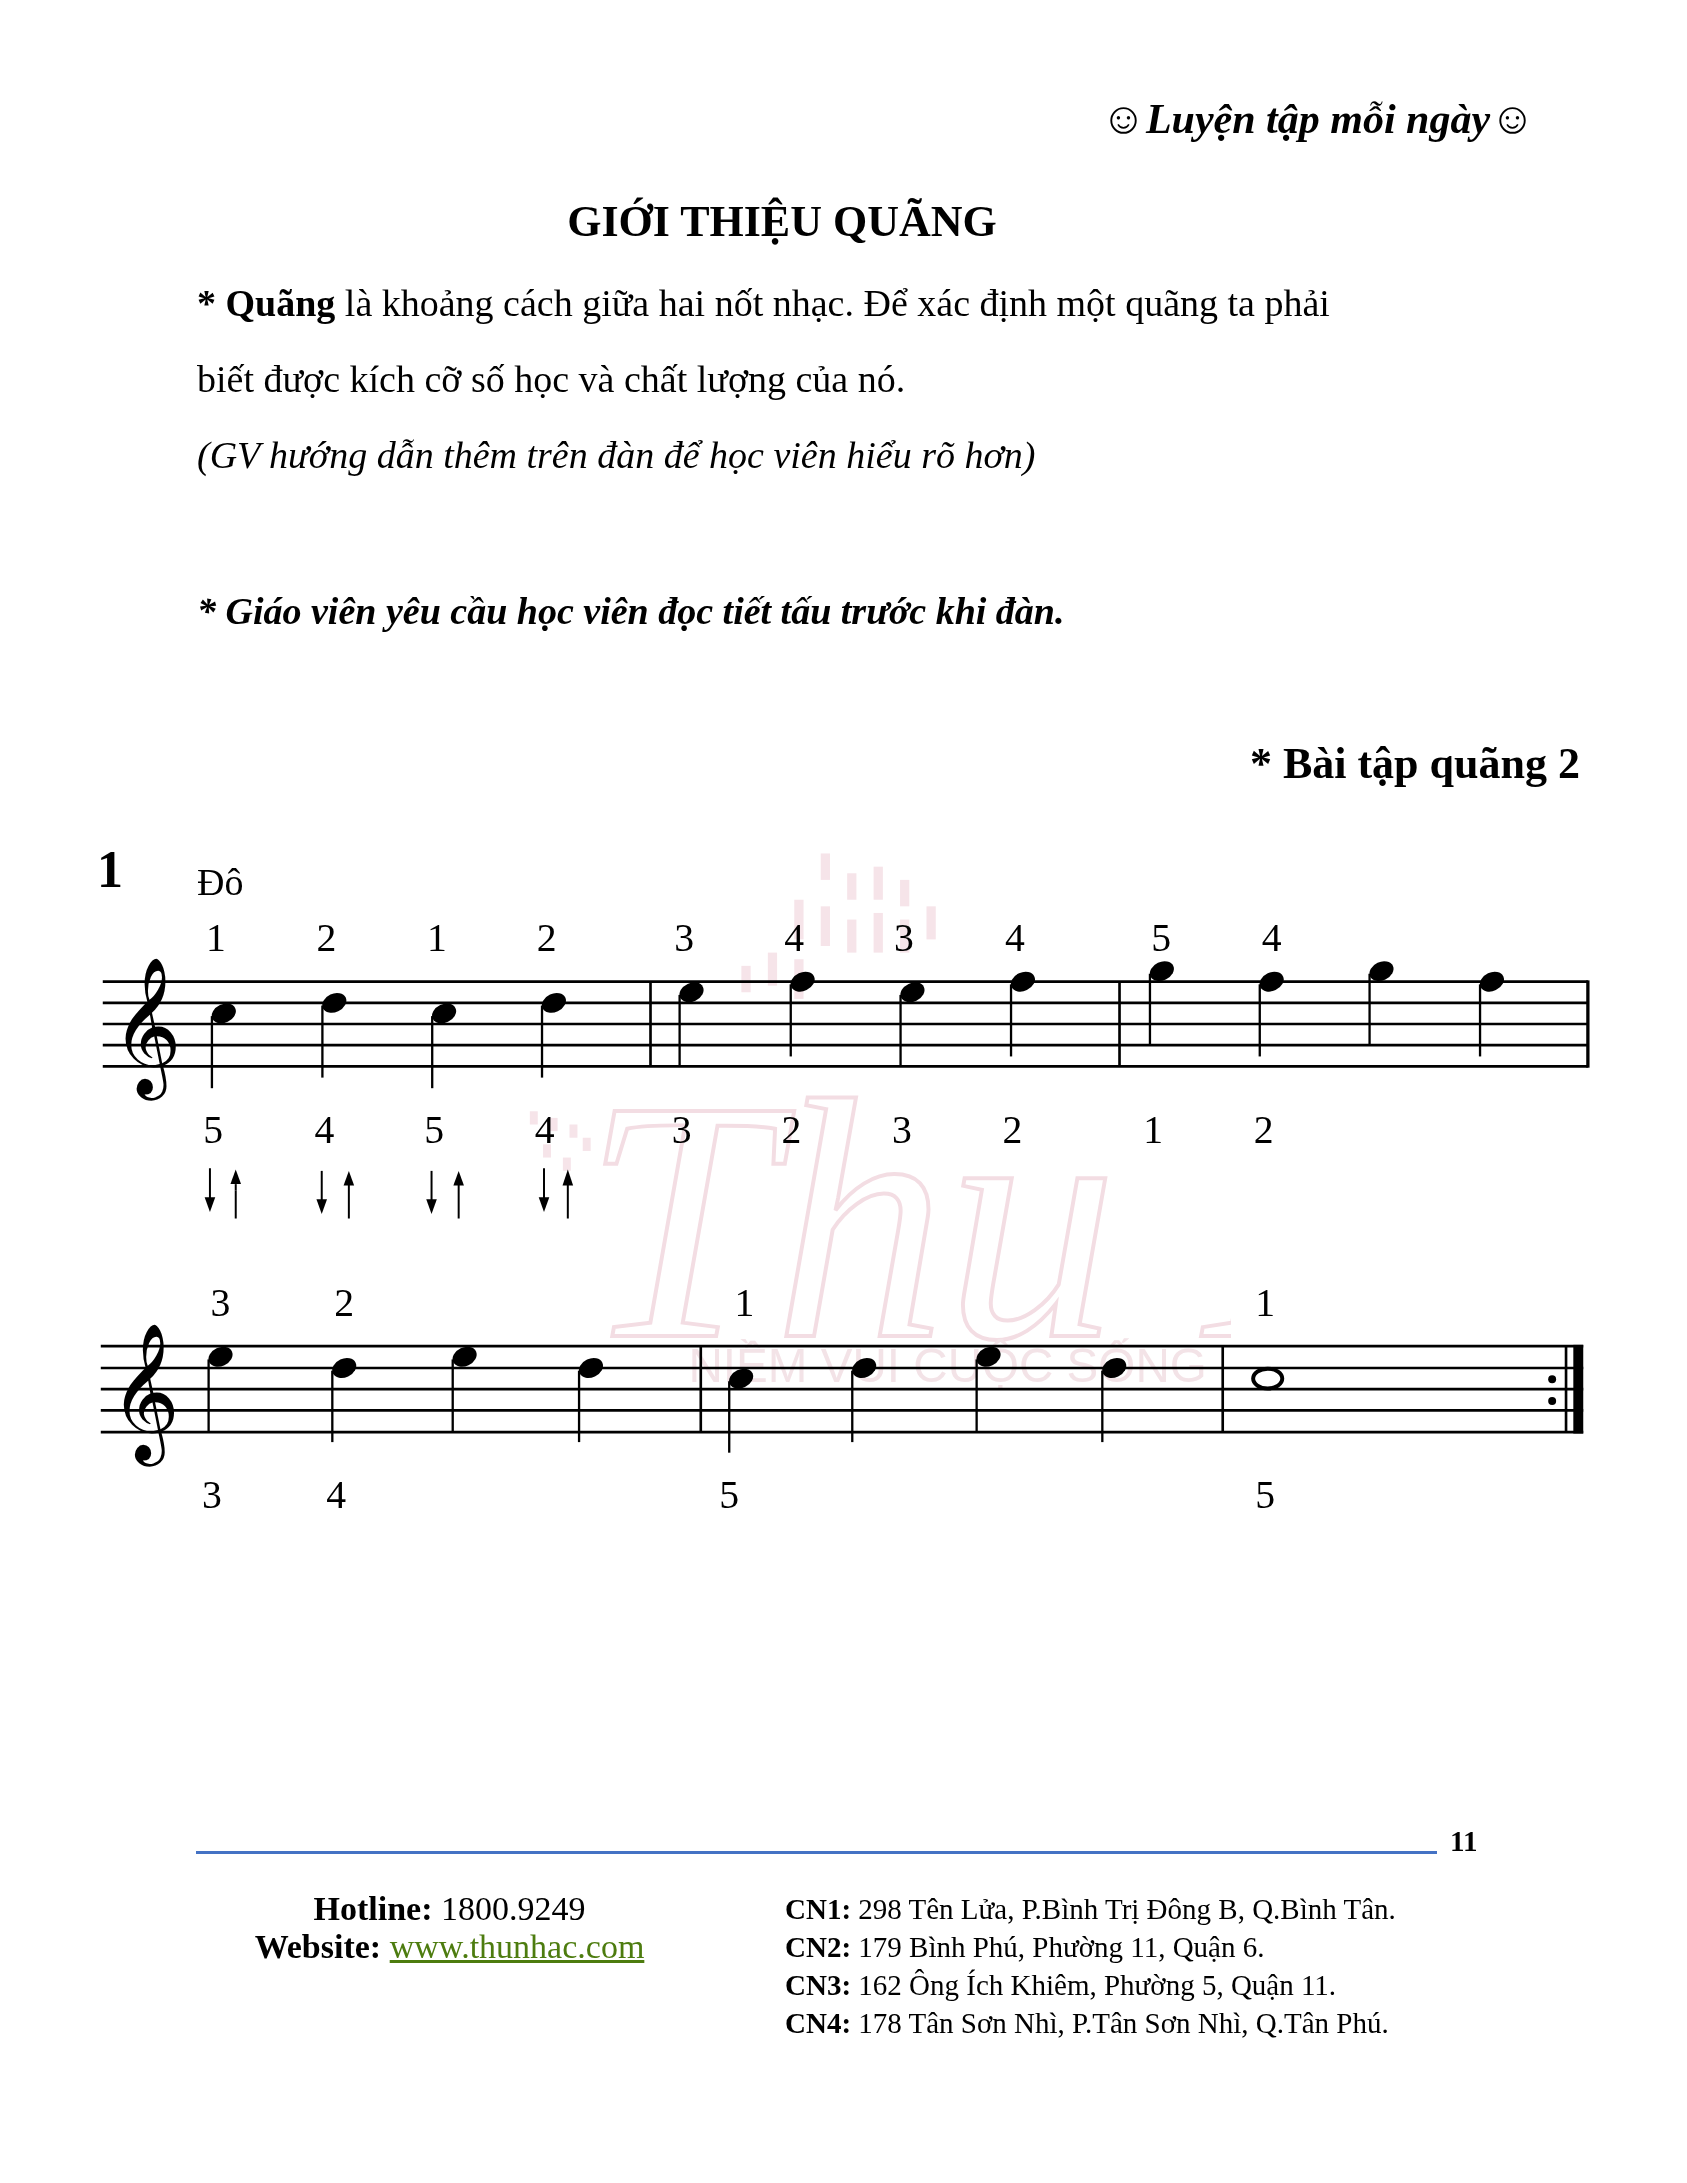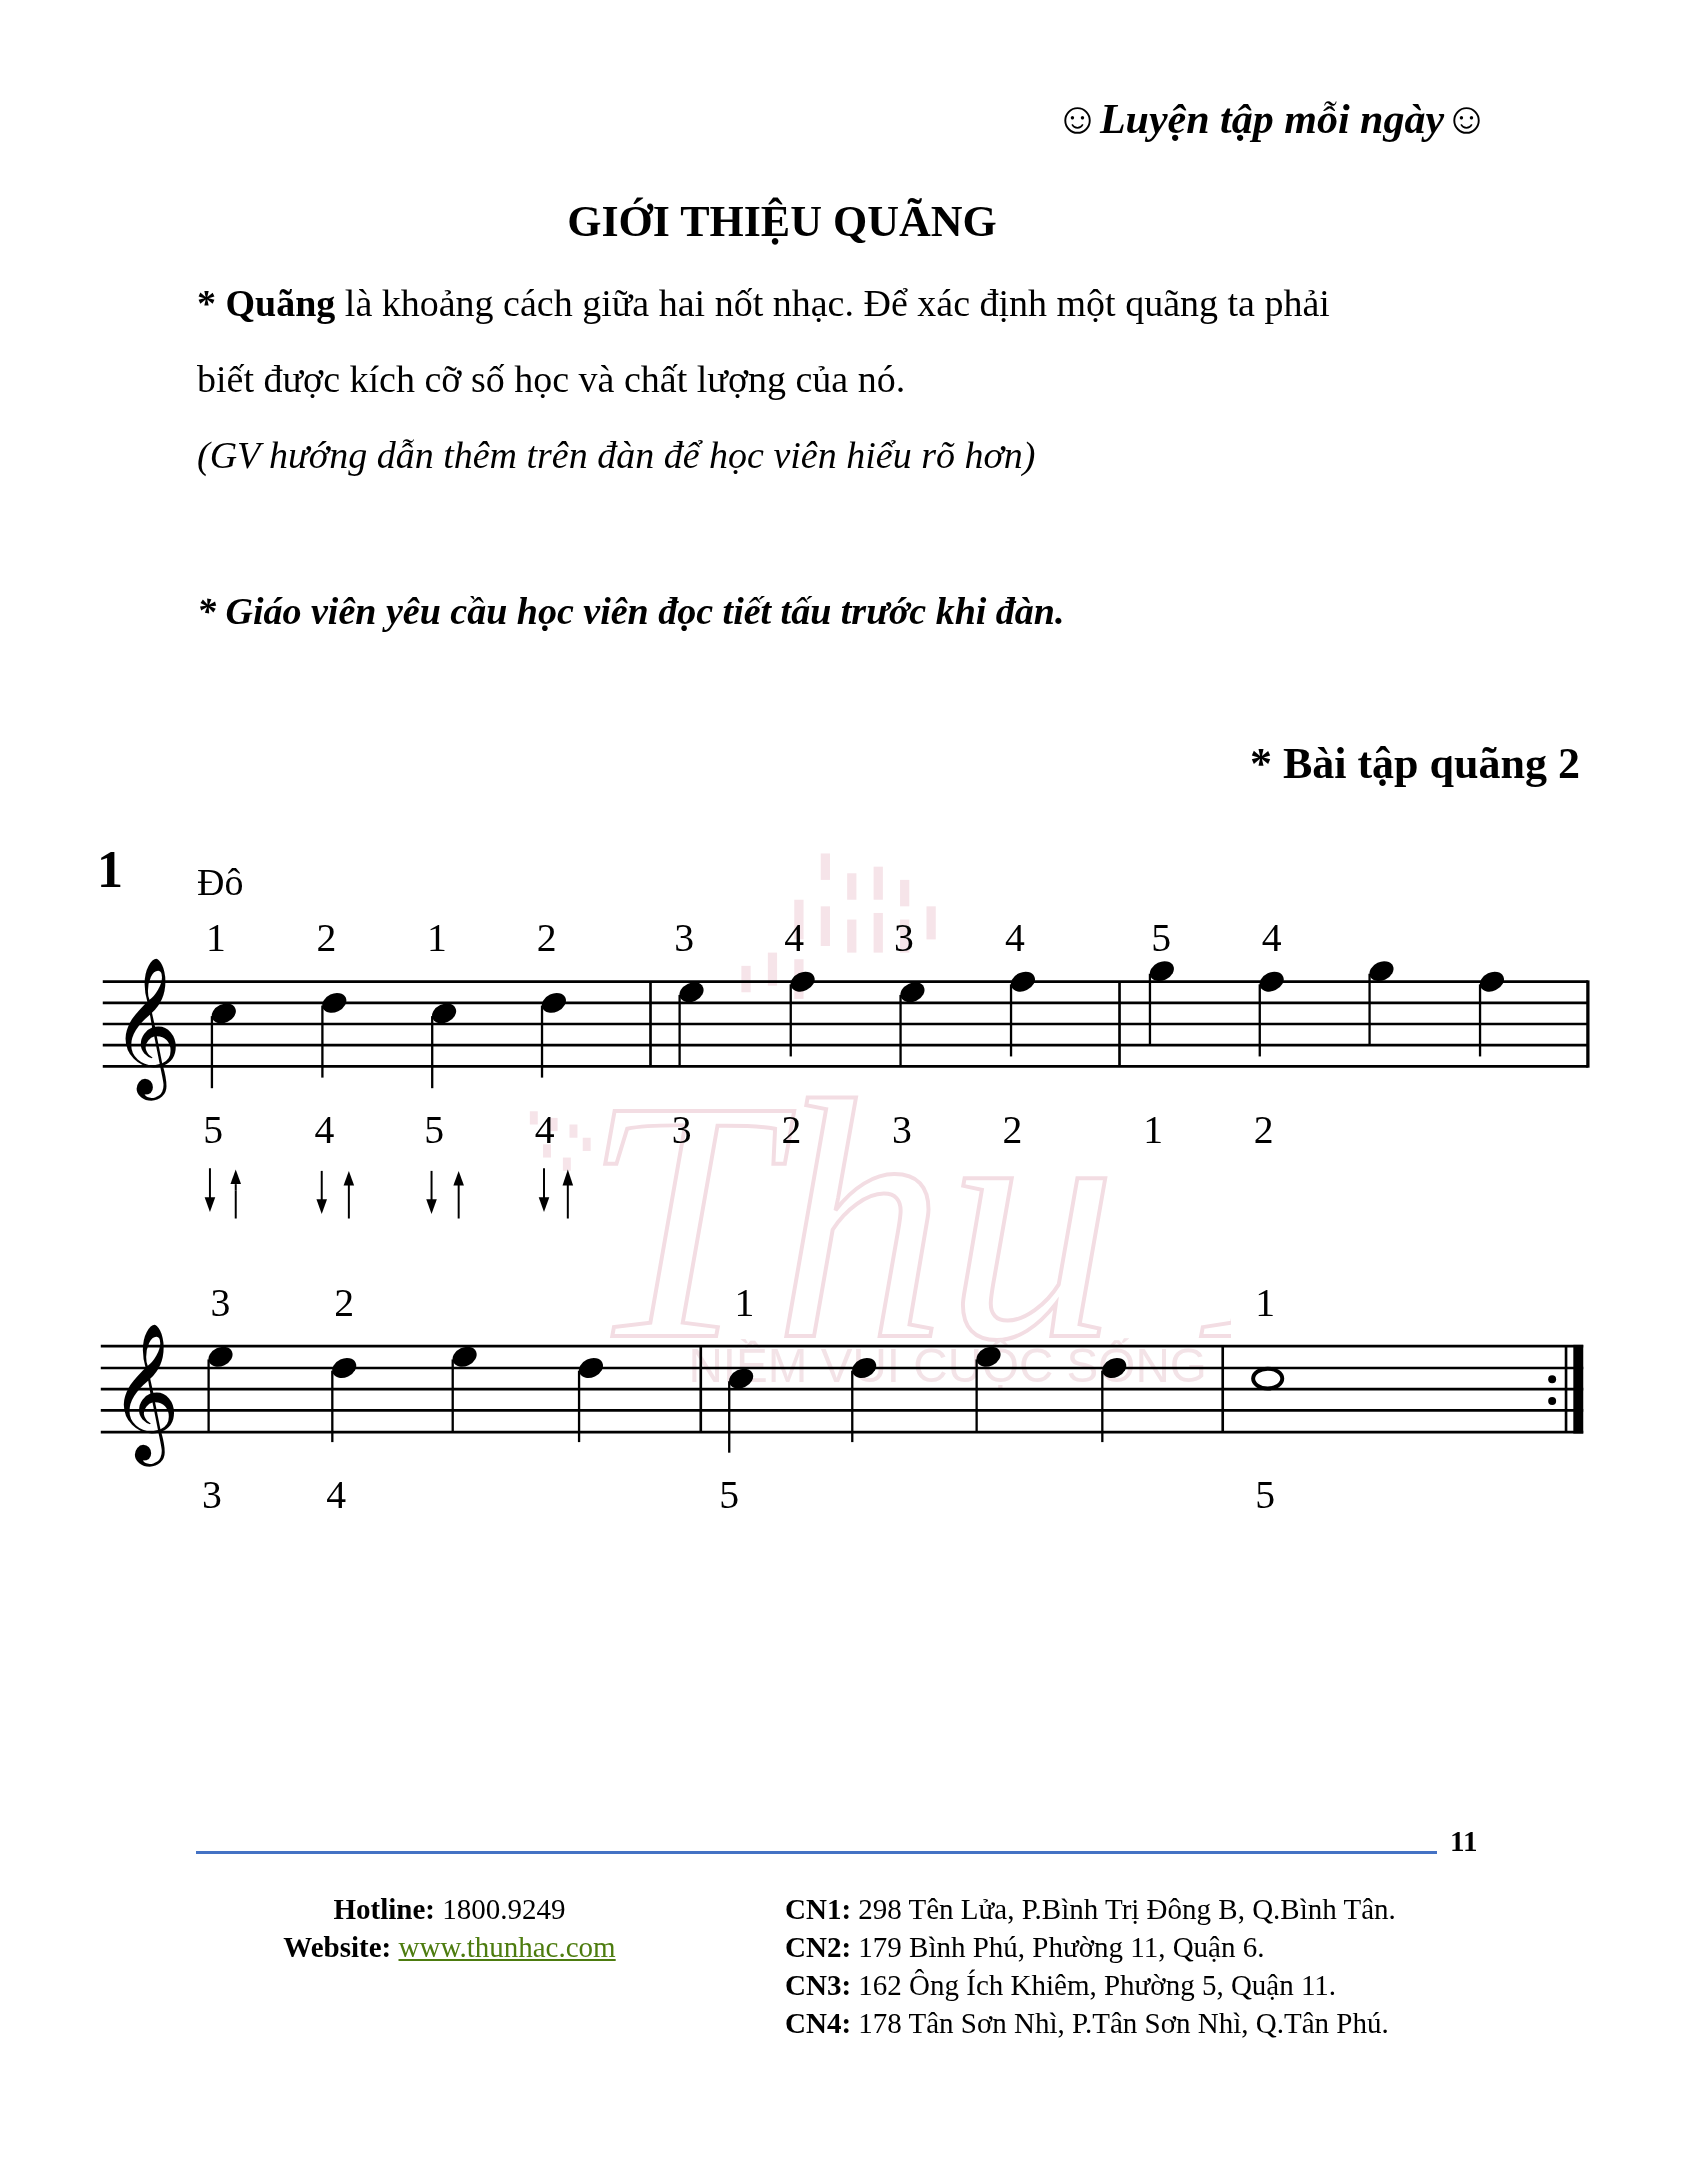--- a/index.html
+++ b/index.html
@@ -1,34 +1,34 @@
 <!DOCTYPE html>
 <html style="font-size:10.6px"><head>
 <meta charset="utf-8">
 <style>
   html, body { margin: 0; padding: 0; background: #ffffff; }
   body { width: 1688px; height: 2183px; position: relative; overflow: hidden;
          font-family: "Liberation Serif", "DejaVu Serif", serif; color: #000; }
   .abs { position: absolute; }
-  .motto { left: 1055px; top: 93px; width: 516px; 
+  .motto { left: 1019px; top: 93px; width: 516px; text-align: right;
            font-size: 42px; font-weight: bold; font-style: italic; white-space: nowrap; }
   .motto .smile { font-style: normal; font-weight: normal; font-size: 44px; }
   .title { left: 0; top: 196px; width: 1564px; text-align: center; font-size: 44px; font-weight: bold; }
   .para { left: 197px; font-size: 38px; white-space: nowrap; }
   .p1 { top: 281px; }
   .p2 { top: 357px; }
   .p3 { top: 433px; font-style: italic; }
   .p4 { top: 589px; font-style: italic; font-weight: bold; }
   .exercise-title { left: 0; top: 738px; width: 1580px; text-align: right; font-size: 44px; font-weight: bold; }
   .ex-number { left: 97px; top: 840px; font-size: 52px; font-weight: bold; }
   .key-label { left: 197px; top: 860px; font-size: 38px; }
   svg.score { position: absolute; left: 0; top: 0; }
   .footer-rule { left: 196px; top: 1851px; width: 1241px; height: 2.6px; background: #4472c4; }
   .page-number { left: 1450px; top: 1825px; font-size: 29px; font-weight: bold; }
-  .footer-left { left: 238px; top: 1890px; width: 423px; text-align: center; font-size: 29px; line-height: 38px; }
+  .footer-left { left: 238px; top: 1890px; width: 423px; text-align: center; font-size: 34px; line-height: 38px; }
   .footer-left a { color: #4d7c0f; text-decoration: underline; }
   .footer-right { left: 785px; top: 1890px; font-size: 29px; line-height: 38px; white-space: nowrap; }
   .watermark { position: absolute; left: 503px; top: 827px; width: 728px; height: 595px; pointer-events: none; }
 </style>
 </head>
 <body>
 
 <svg class="watermark" viewBox="0 0 1100 900">
   <g fill="#f6e4e9">
     <rect x="480" y="40" width="14" height="40"></rect>

